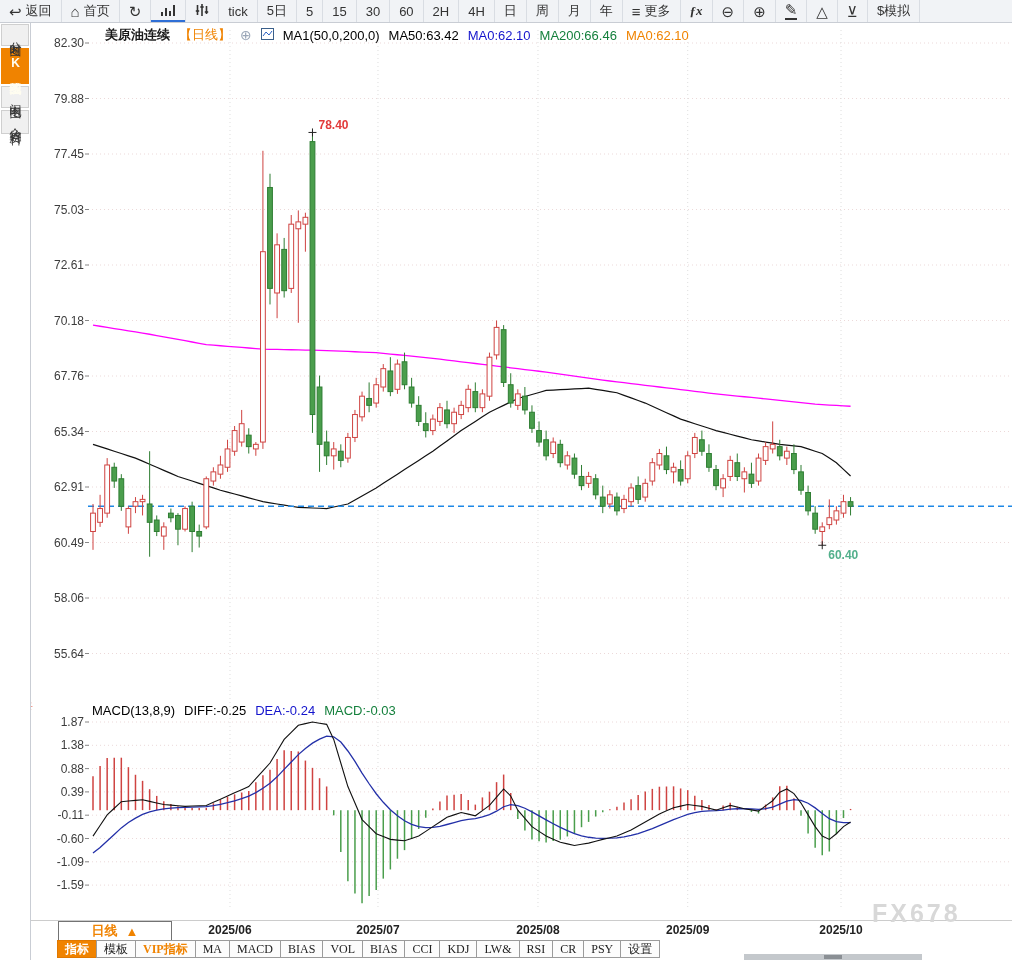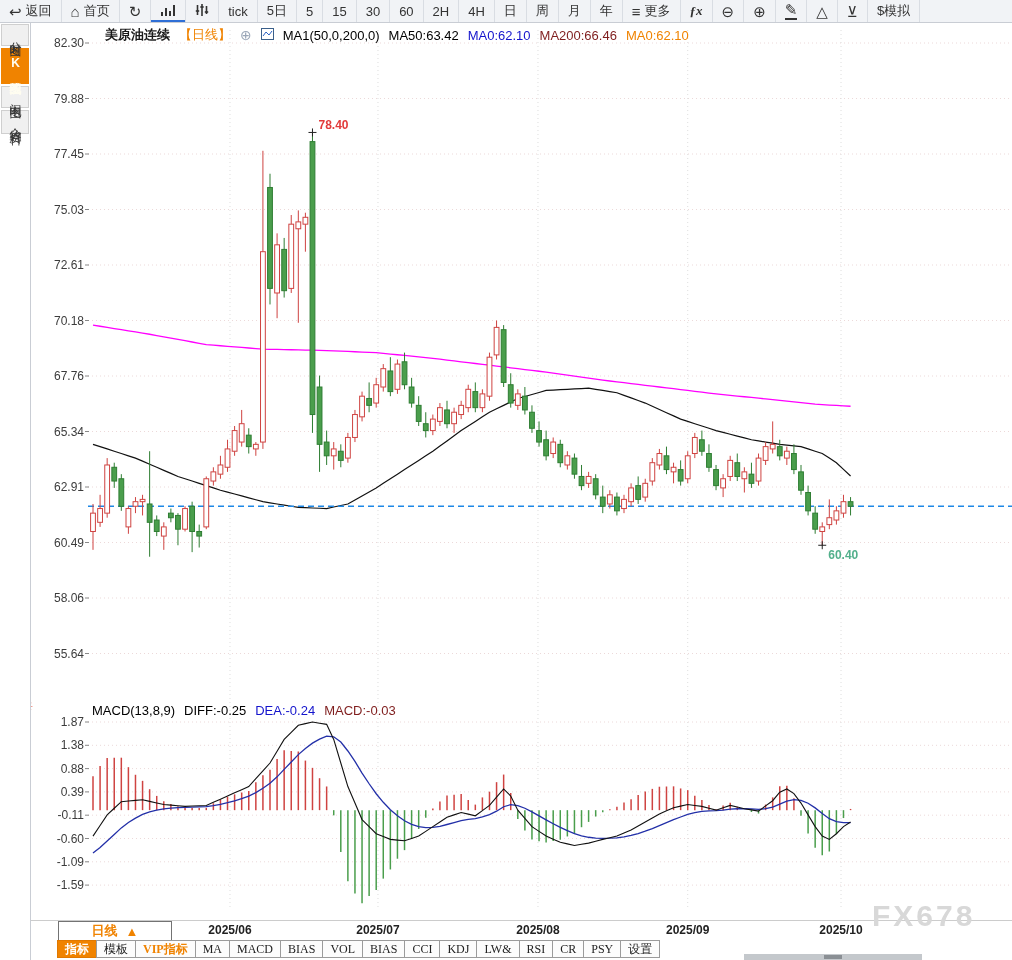--- a/index.html
+++ b/index.html
@@ -24,34 +24,34 @@
   .sb-item.active{background:#f08300;color:#fffdf0;border-color:#f08300;font-weight:bold;}
   
   #chart{position:absolute;left:0;top:0;z-index:1;}
   .title-row{position:absolute;left:105px;top:26px;display:flex;align-items:center;gap:9px;
              font-size:13px;z-index:3;white-space:nowrap;}
   .t-sym{color:#1a1a1a;font-weight:bold;}
   .t-period{color:#f08300;font-weight:normal;}
   .t-plus{color:#9aa7b8;font-size:14px;cursor:pointer;}
   .t-black{color:#000000;}
   .t-blue{color:#1414cc;}
-  .t-magenta{color:#7f1d1d;}
+  .t-magenta{color:#15803d;}
   .t-orange{color:#f08300;}
   .macd-header{position:absolute;left:92px;top:703px;display:flex;gap:9px;font-size:13px;z-index:3;}
   .panel-icon{position:absolute;left:22px;top:699px;color:#e8432f;font-size:13px;z-index:3;}
   .period-box{position:absolute;left:58px;top:921px;width:112px;height:18px;border:1px solid #737373;
               display:flex;align-items:center;justify-content:center;gap:8px;font-size:13px;
               font-weight:bold;color:#f08300;background:#fff;z-index:3;cursor:pointer;}
   .tabs{position:absolute;left:58px;top:940px;height:18px;display:flex;z-index:3;}
   .tab{display:flex;align-items:center;padding:8px 7px;border:1px solid #9b9b9b;margin-left:-1px;
        font-size:12px;color:#222;background:#fcfcfc;cursor:pointer;
        font-family:Liberation Serif, serif;}
   .tab.active{background:#f08300;color:#fff;border-color:#e07800;font-weight:bold;}
   .tab.vip{color:#f08300;font-weight:bold;}
-  .watermark{position:absolute;left:872px;top:899px;font-size:30px;font-weight:bold;color:#d8d8d8;
+  .watermark{position:absolute;left:872px;top:899px;font-size:25px;font-weight:bold;color:#d8d8d8;
              letter-spacing:3px;z-index:2;}
   .scroll-thumb{position:absolute;left:744px;top:954px;width:178px;height:6px;background:#c4c8cc;z-index:3;}
   .scroll-thumb .notch{position:absolute;left:80px;top:1px;width:18px;height:4px;background:#8a8f94;}
 </style>
 </head>
 <body>
 
 <div class="toolbar" data-name="toolbar">
     <div class="tb-item" data-name="toolbar-back">
       <span class="glyph back-arrow" data-name="back-arrow-icon">↩</span>

